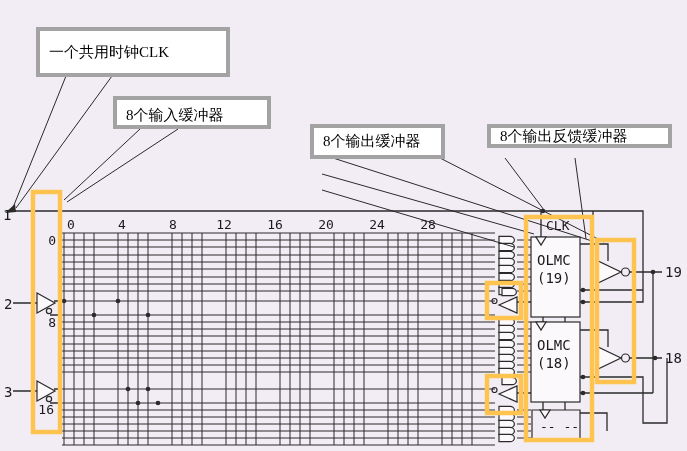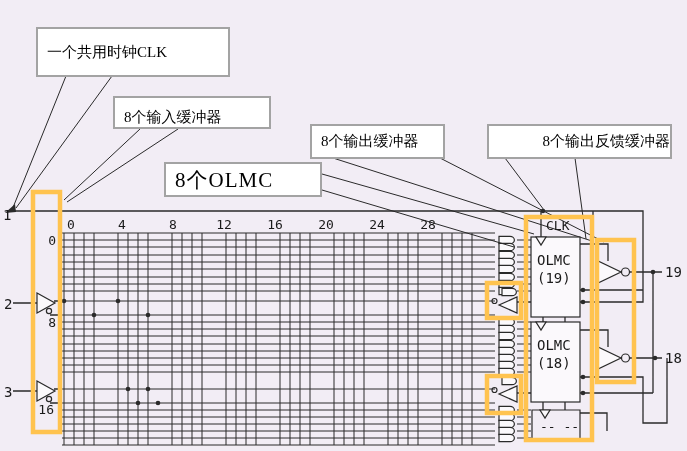--- a/index.html
+++ b/index.html
@@ -7,21 +7,21 @@
   body{background:var(--bg);font-family:"Liberation Serif","DejaVu Serif",serif;}
   #stage{position:relative;width:687px;height:451px;background:var(--bg);overflow:hidden;}
   #stage svg{position:absolute;left:0;top:0;}
   .wire{stroke:var(--wire);stroke-width:1;fill:none;}
   .wire2{stroke:var(--wire);stroke-width:1.3;fill:none;}
   .shape{stroke:var(--wire);stroke-width:1.2;fill:#FBF9FC;}
   .open{stroke:var(--wire);stroke-width:1.2;fill:none;}
   .dotf{fill:var(--wire);stroke:none;}
   .hl{stroke:var(--hl);stroke-width:4.5;fill:none;}
   .mono{font-family:"DejaVu Sans Mono","Liberation Mono",monospace;fill:#1a1a1a;}
-  .callout{position:absolute;box-sizing:border-box;background:#fff;border:2px solid #a3a3a3;
+  .callout{position:absolute;box-sizing:border-box;background:#fff;border:4px solid #a3a3a3;
            display:flex;align-items:center;padding-left:9px;font-size:15px;color:#000;
            white-space:nowrap;}
   .callout.big{font-size:21px;letter-spacing:1px;}
 </style>
 </head>
 <body>
 
 <div id="stage">
 
 <svg width="687" height="451" viewBox="0 0 687 451">
@@ -253,23 +253,20 @@
     <text class="mono" x="54" y="414" font-size="13" text-anchor="end">16</text>
   </g>
 </svg>
 
   <div class="callout" style="left:36px;top:27px;width:194px;height:50px;">
     <span>一个共用时钟CLK</span>
   </div>
   <div class="callout" style="left:113px;top:96px;width:158px;height:33px;align-items:flex-end;">
     <span>8个输入缓冲器</span>
   </div>
-  <div class="callout big" style="left:164px;top:162px;width:158px;height:35px;">
-    <span>8个OLMC</span>
-  </div>
   <div class="callout" style="left:310px;top:124px;width:135px;height:35px;">
     <span>8个输出缓冲器</span>
   </div>
-  <div class="callout" style="left:487px;top:124px;width:185px;height:35px;justify-content:flex-end;">
+  <div class="callout" style="left:487px;top:124px;width:185px;height:24px;">
     <span>8个输出反馈缓冲器</span>
   </div>
 
 </div>
 
 </body></html>

